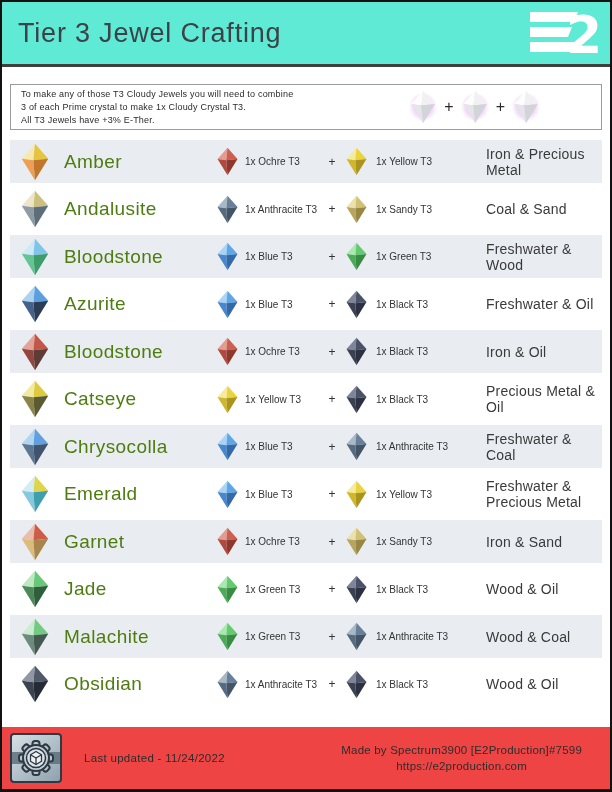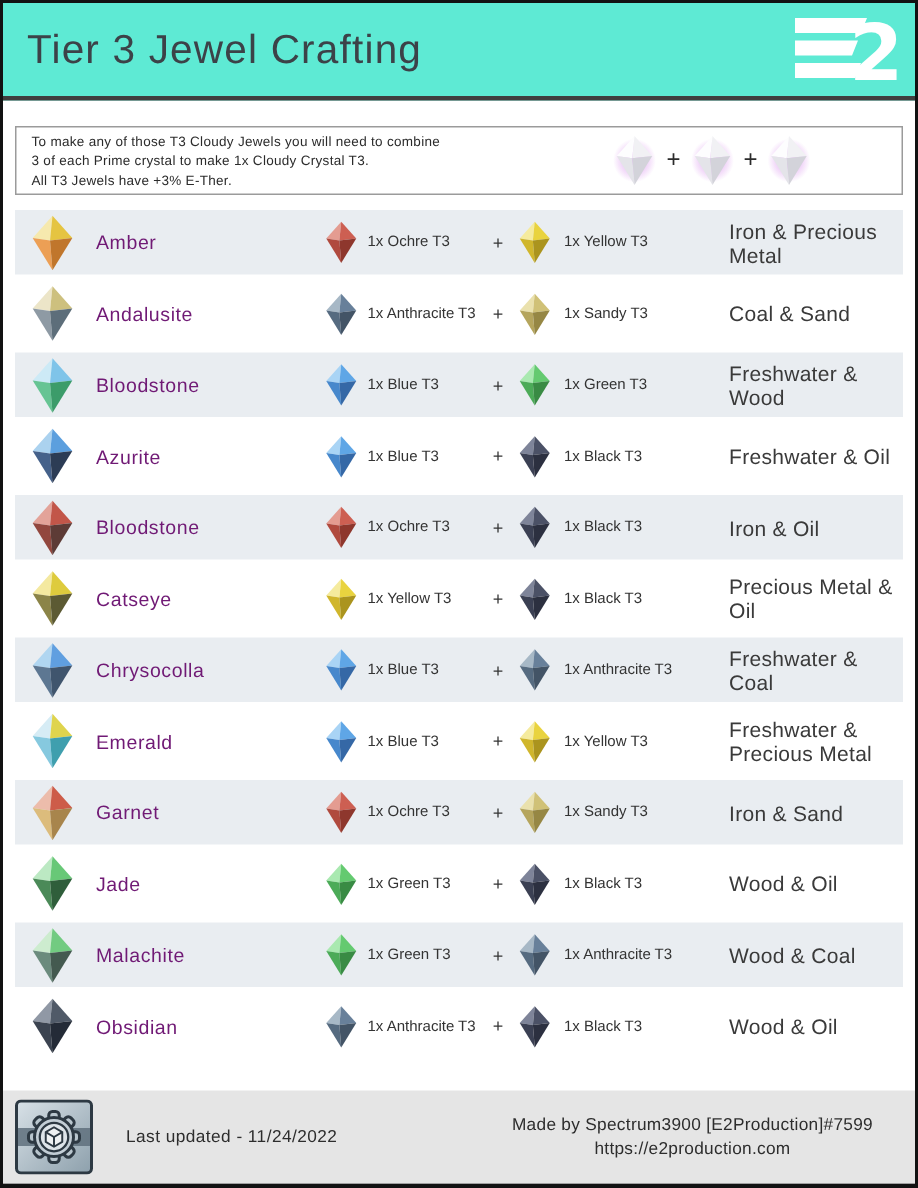--- a/index.html
+++ b/index.html
@@ -25,31 +25,31 @@
   .glow{
     width:38px;height:42px;display:flex;align-items:center;justify-content:center;
     background:radial-gradient(ellipse 52% 48% at 50% 50%, rgba(219,150,238,0.80) 0%, rgba(219,150,238,0.38) 45%, rgba(219,150,238,0) 72%);
   }
   .info-plus{font-size:16px;color:#2b2b2b;margin:0 2px;}
   
   .rows{margin:10px 8px 0 8px;}
   .row{height:43px;margin-bottom:4.5px;display:flex;align-items:center;background:#ffffff;}
   .row:nth-child(odd){background:#e9edf1;}
   .jewel-icon{width:34px;height:38px;margin-left:8px;display:flex;align-items:center;justify-content:center;}
-  .name{margin-left:12px;width:140px;font-size:13px;color:#701a75;letter-spacing:0.4px;}
+  .name{margin-left:12px;width:140px;font-size:19px;color:#4d7c0f;letter-spacing:0.4px;}
   .c-icon{width:26px;height:30px;display:flex;align-items:center;justify-content:center;}
   .c1-icon{margin-left:10px;}
   .c1-label{margin-left:5px;width:80px;font-size:10px;color:#333333;}
   .plus{width:14px;text-align:center;font-size:12px;color:#333333;}
   .c2-icon{margin-left:4px;}
   .c2-label{margin-left:7px;width:78px;font-size:10px;color:#333333;}
   .category{margin-left:6px;flex:1;font-size:14px;color:#3a3a3a;letter-spacing:0.2px;padding-left:26px;}
   
   .footer{
-    position:absolute;left:0;right:0;bottom:0;height:62px;background:#e5e5e5;
+    position:absolute;left:0;right:0;bottom:0;height:62px;background:#ef4444;
     display:flex;align-items:center;padding:0 10px 0 8px;
   }
   .gear-box{display:block;}
   .updated{margin-left:22px;font-size:11.5px;color:#2d2d2d;letter-spacing:0.3px;}
   .credits{margin-left:auto;margin-right:18px;text-align:center;font-size:11.5px;line-height:16px;color:#2d2d2d;letter-spacing:0.2px;}
 </style>
 </head>
 <body>
 
 <div class="page">

